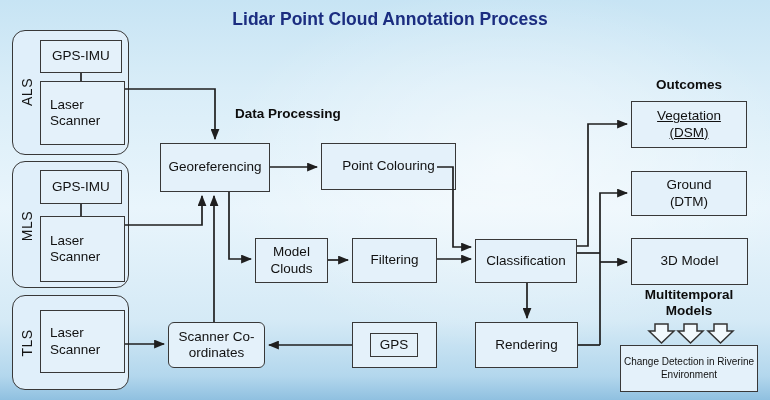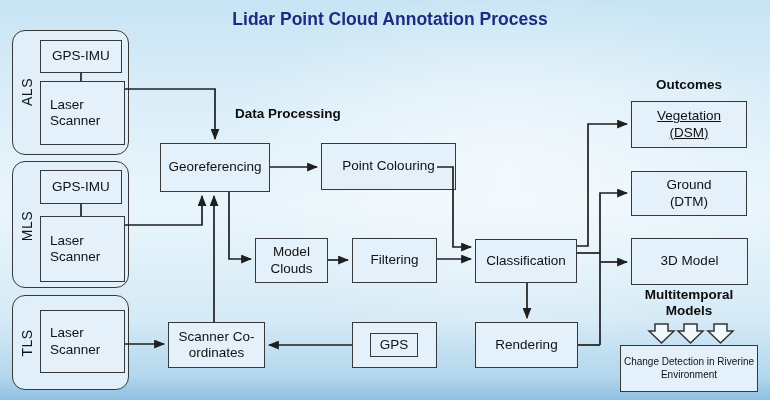--- a/index.html
+++ b/index.html
@@ -74,21 +74,21 @@
   <div class="group" style="left:12px;top:295px;width:117px;height:95px;"></div>
   <div class="vlabel" style="left:27px;top:343px;">TLS</div>
   <div class="node left-text" style="left:40px;top:310px;width:85px;height:63px;">Laser Scanner</div>
 
   <div class="node" style="left:160px;top:143px;width:110px;height:49px;text-align:right;">Georeferencing</div>
   <div class="node" style="left:321px;top:143px;width:135px;height:47px;">Point Colouring</div>
   <div class="node" style="left:255px;top:238px;width:73px;height:45px;padding:0 12px;">Model Clouds</div>
   <div class="node" style="left:352px;top:238px;width:85px;height:45px;">Filtering</div>
   <div class="node" style="left:475px;top:239px;width:102px;height:44px;">Classification</div>
   <div class="node" style="left:475px;top:322px;width:103px;height:46px;">Rendering</div>
-  <div class="node" style="left:168px;top:322px;width:97px;height:46px;padding:0 5px;">Scanner Co-ordinates</div>
+  <div class="node" style="left:168px;top:322px;width:97px;height:46px;padding:0 5px;border-radius:6px;">Scanner Co-ordinates</div>
   <div class="node" style="left:352px;top:322px;width:85px;height:46px;"></div>
   <div class="node" style="left:370px;top:333px;width:48px;height:24px;">GPS</div>
 
   <div class="node" style="left:631px;top:101px;width:116px;height:47px;padding:0 16px;text-decoration:underline;">Vegetation (DSM)</div>
   <div class="node" style="left:631px;top:171px;width:116px;height:45px;padding:0 20px;">Ground (DTM)</div>
   <div class="node" style="left:631px;top:238px;width:117px;height:47px;">3D Model</div>
   <div class="node" style="left:620px;top:345px;width:138px;height:47px;font-size:10px;">Change Detection in Riverine Environment</div>
 
   <svg class="wires" width="770" height="400" viewBox="0 0 770 400">
     <defs>

